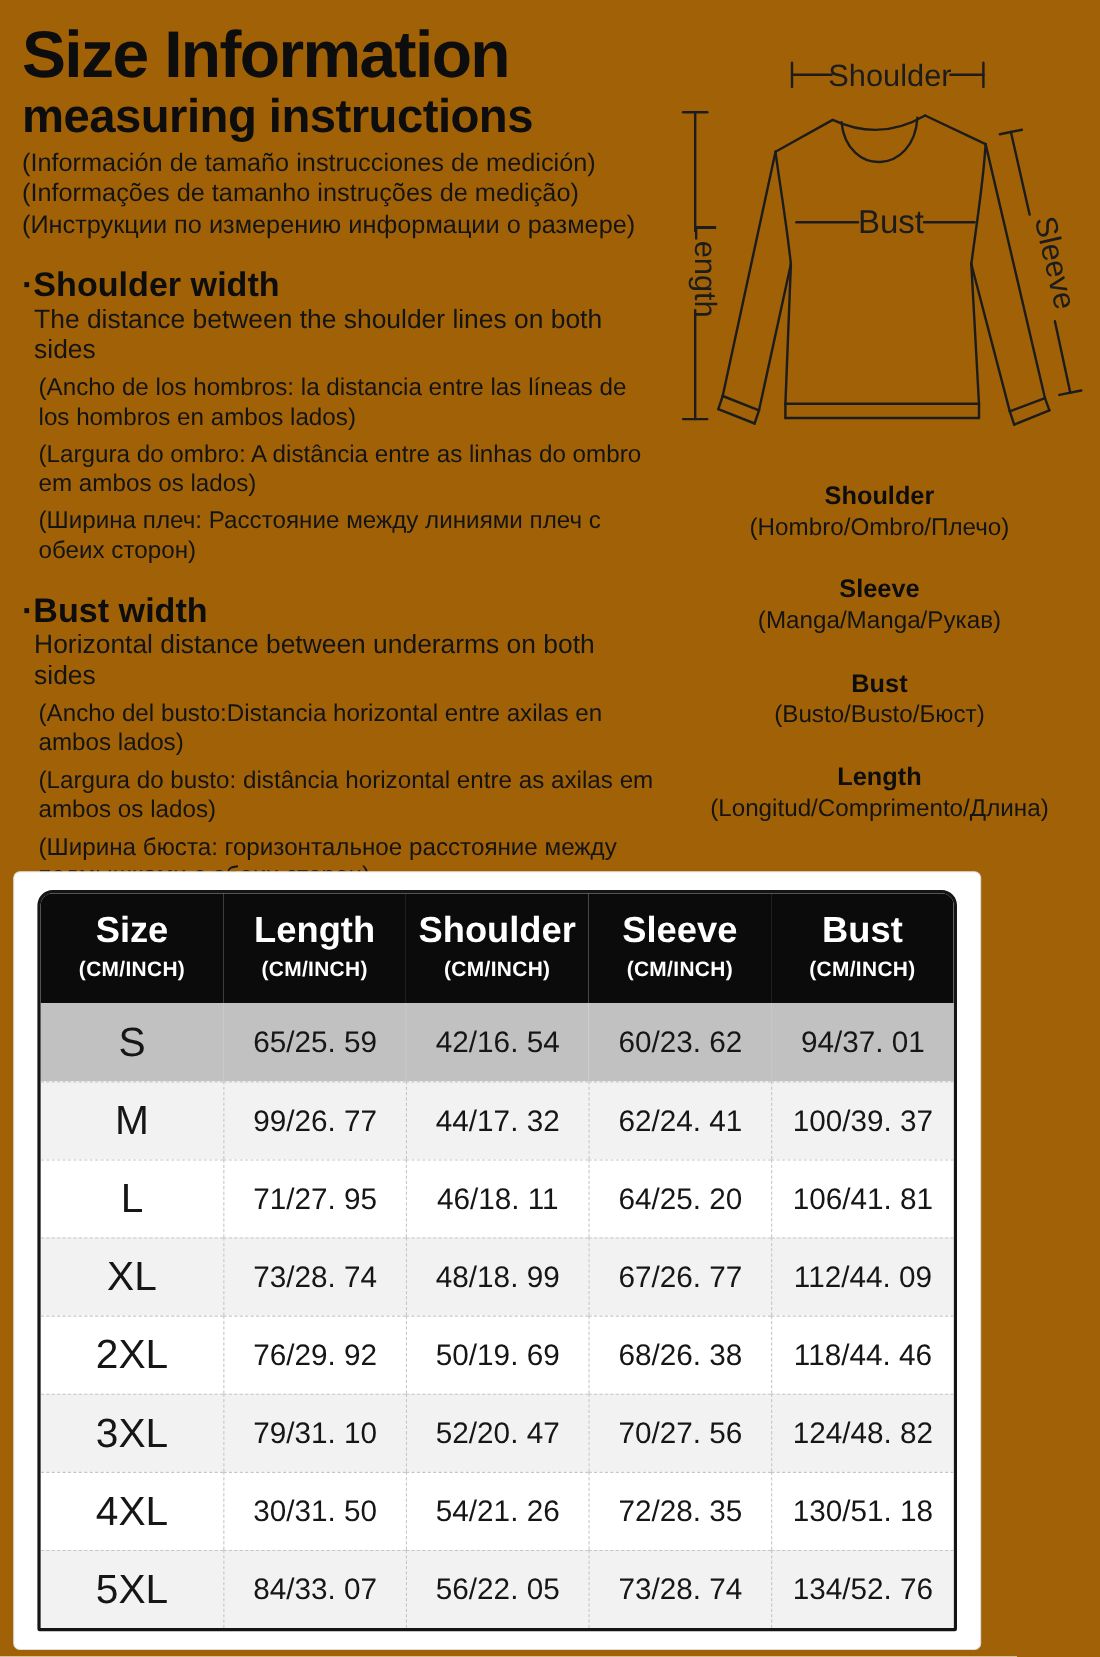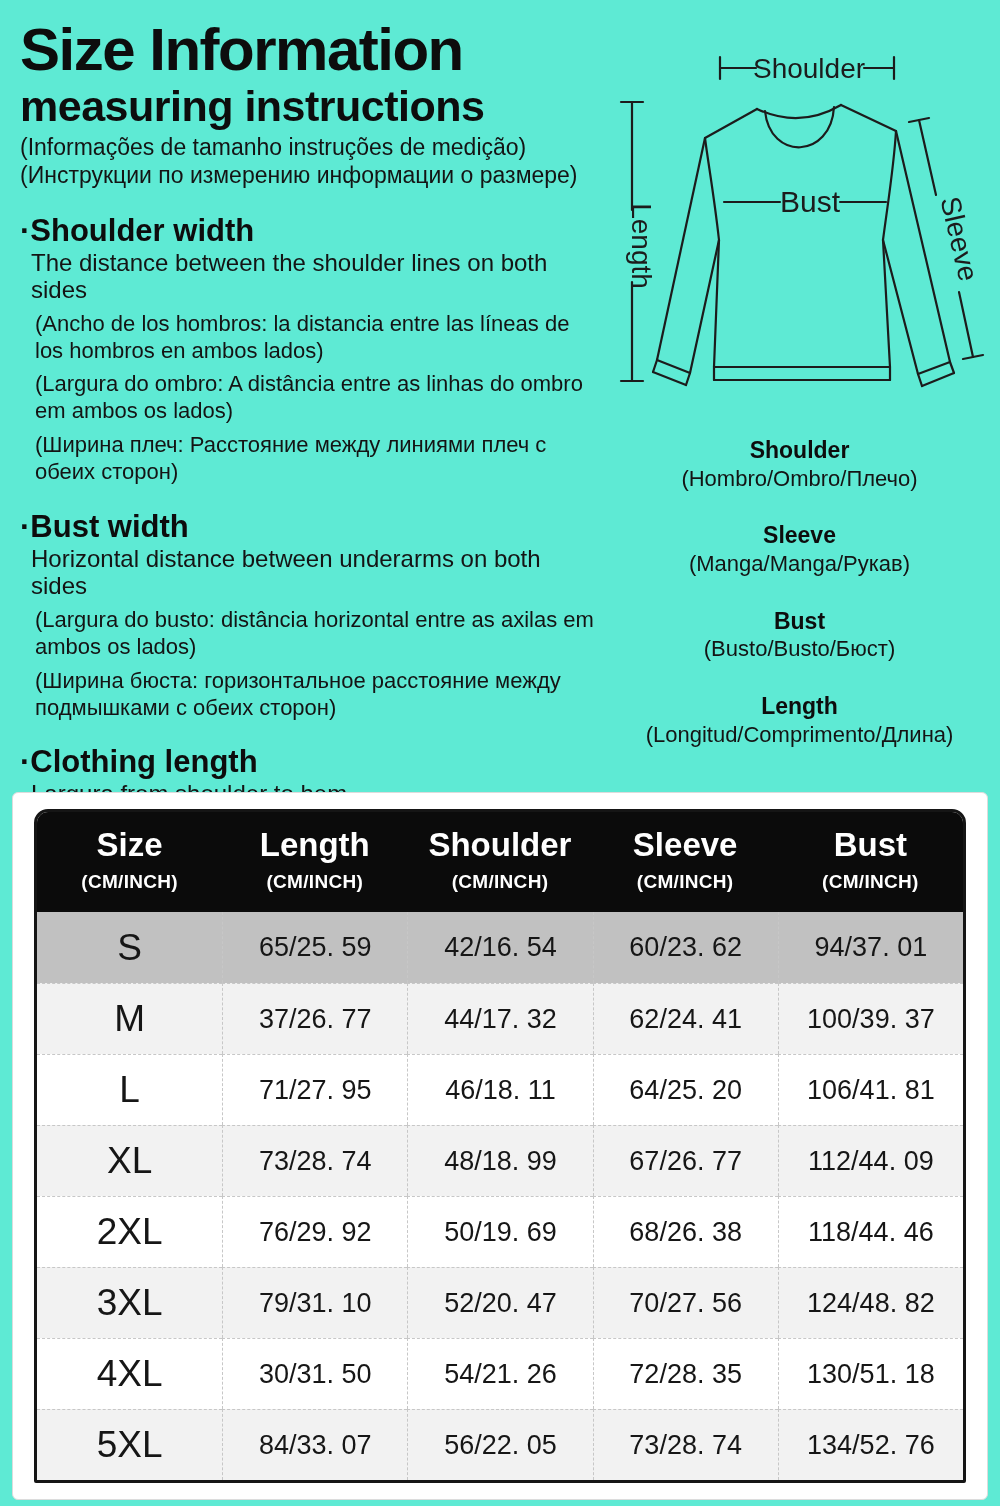--- a/index.html
+++ b/index.html
@@ -1,18 +1,18 @@
 <!DOCTYPE html>
 <html><head>
 <meta charset="utf-8">
 <style>
   html,body { margin:0; padding:0; background:#fff; }
   * { box-sizing:border-box; }
   .page {
-    position:relative; width:1000px; height:1506px; background:#5eead4;
+    position:relative; width:1000px; height:1506px; background:#a16207;
     font-family:"Liberation Sans", sans-serif; color:#141414; overflow:hidden;
   }
 
   
   .left-col { position:absolute; left:20px; top:18px; width:575px; }
   .page-title { font-size:60px; font-weight:700; letter-spacing:-1.5px; margin:0; line-height:1.05; color:#0d0d0d; }
   .page-subtitle { font-size:43px; font-weight:700; letter-spacing:-0.5px; margin:2px 0 4px; line-height:1.1; color:#0d0d0d; }
   .top-trans { font-size:23px; margin:1px 0; line-height:1.18; }
 
   .section { margin-top:24px; }
@@ -25,21 +25,21 @@
   .shirt-svg { display:block; }
   .shirt-svg path, .shirt-svg line { fill:none; stroke:#1c1c1c; stroke-width:2.2; stroke-linecap:round; stroke-linejoin:round; }
   .shirt-svg text { fill:#1c1c1c; font-family:"Liberation Sans", sans-serif; }
   .measure-key { margin-top:6px; }
   .measure-block { margin-bottom:29px; }
   .measure-name { font-size:23px; font-weight:700; line-height:1.25; color:#0d0d0d; }
   .measure-trans { font-size:22px; line-height:1.25; }
 
   
   .table-card {
-    position:absolute; left:12px; top:792px; width:976px; height:708px;
+    position:absolute; left:12px; top:792px; width:880px; height:708px;
     border:1px solid #dcdcdc; border-radius:6px; background:#fff;
     padding:16px 21px 14px;
   }
   .table-frame { border:3px solid #151515; border-radius:14px 14px 2px 2px; overflow:hidden; }
   table.size-table { width:100%; border-collapse:separate; border-spacing:0; table-layout:fixed; }
   .size-table th {
     background:#0b0b0b; color:#ffffff; height:100px; vertical-align:middle;
     padding:6px 0 10px; font-weight:700;
   }
   .col-label { font-size:33px; line-height:1.1; }
@@ -55,34 +55,36 @@
   .size-table tr.row-alt td { background:#f2f2f2; }
 </style>
 </head>
 <body>
 
 <div class="page">
 
   <div class="left-col">
     <h1 class="page-title">Size Information</h1>
     <h2 class="page-subtitle">measuring instructions</h2>
+    <div class="top-trans">(Información de tamaño instrucciones de medición)</div>
     <div class="top-trans">(Informações de tamanho instruções de medição)</div>
     <div class="top-trans">(Инструкции по измерению информации о размере)</div>
 
     <div class="section">
       <h3 class="section-title">·Shoulder width</h3>
       <div class="section-desc">The distance between the shoulder lines on both sides</div>
       <div class="section-trans">(Ancho de los hombros: la distancia entre las líneas de los hombros en ambos lados)</div>
       <div class="section-trans">(Largura do ombro: A distância entre as linhas do ombro em ambos os lados)</div>
       <div class="section-trans">(Ширина плеч: Расстояние между линиями плеч с обеих сторон)</div>
     </div>
 
     <div class="section">
       <h3 class="section-title">·Bust width</h3>
       <div class="section-desc">Horizontal distance between underarms on both sides</div>
+      <div class="section-trans">(Ancho del busto:Distancia horizontal entre axilas en ambos lados)</div>
       <div class="section-trans">(Largura do busto: distância horizontal entre as axilas em ambos os lados)</div>
       <div class="section-trans">(Ширина бюста: горизонтальное расстояние между подмышками с обеих сторон)</div>
     </div>
 
     <div class="section">
       <h3 class="section-title">·Clothing length</h3>
       <div class="section-desc">Largura from shoulder to hem</div>
       <div class="section-trans">(Longitud de la ropa:Distancia desde el hombro hasta el dobladillo)</div>
       <div class="section-trans">(Comprimento da roupa: Distância do ombro até a bainha)</div>
       <div class="section-trans">(Длина одежды: расстояние от плеча до края)</div>
@@ -191,21 +193,21 @@
         <tbody>
           <tr class="row-s">
             <td class="cell-size">S</td>
             <td>65/25. 59</td>
             <td>42/16. 54</td>
             <td>60/23. 62</td>
             <td>94/37. 01</td>
           </tr>
           <tr class="row-alt">
             <td class="cell-size">M</td>
-            <td>37/26. 77</td>
+            <td>99/26. 77</td>
             <td>44/17. 32</td>
             <td>62/24. 41</td>
             <td>100/39. 37</td>
           </tr>
           <tr>
             <td class="cell-size">L</td>
             <td>71/27. 95</td>
             <td>46/18. 11</td>
             <td>64/25. 20</td>
             <td>106/41. 81</td>

